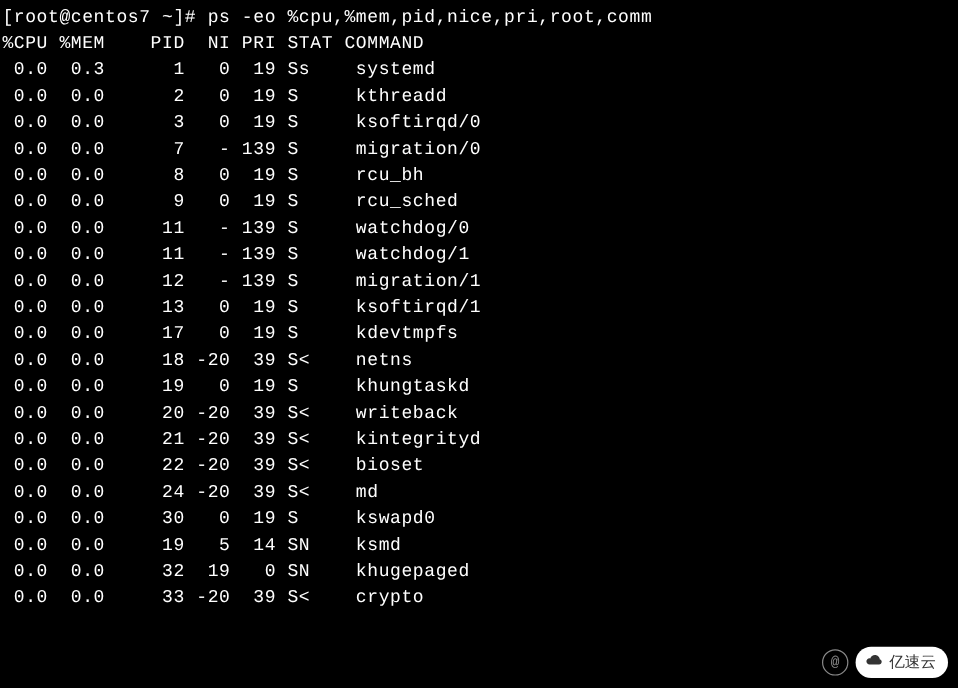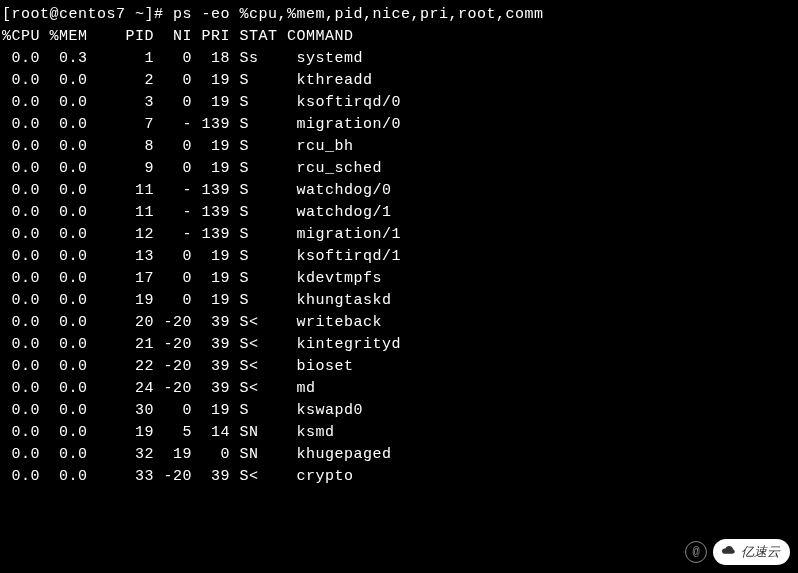--- a/index.html
+++ b/index.html
@@ -54,43 +54,43 @@
       background: #fff;
       color: #333;
       border-radius: 14px;
       padding: 2px 10px 2px 6px;
       display: flex;
       align-items: flex-end;
       gap: 4px;
       font-family: sans-serif;
       font-size: 13px;
       font-weight: 500;
-      font-style: italic;
     }
     .cloud-icon {
       display: inline-block;
     }
   </style>
 </head>
 <body>
 
 <div class="prompt-line">[root@centos7 ~]# ps -eo %cpu,%mem,pid,nice,pri,root,comm</div>
 <div class="header-row" id="header-row">%CPU %MEM    PID  NI PRI STAT COMMAND</div>
 <div id="rows-container">
-    <div class="data-row"> 0.0  0.3      1   0  18 Ss    systemd</div>
+    <div class="data-row"> 0.0  0.3      1   0  19 Ss    systemd</div>
     <div class="data-row"> 0.0  0.0      2   0  19 S     kthreadd</div>
     <div class="data-row"> 0.0  0.0      3   0  19 S     ksoftirqd/0</div>
     <div class="data-row"> 0.0  0.0      7   - 139 S     migration/0</div>
     <div class="data-row"> 0.0  0.0      8   0  19 S     rcu_bh</div>
     <div class="data-row"> 0.0  0.0      9   0  19 S     rcu_sched</div>
     <div class="data-row"> 0.0  0.0     11   - 139 S     watchdog/0</div>
     <div class="data-row"> 0.0  0.0     11   - 139 S     watchdog/1</div>
     <div class="data-row"> 0.0  0.0     12   - 139 S     migration/1</div>
     <div class="data-row"> 0.0  0.0     13   0  19 S     ksoftirqd/1</div>
     <div class="data-row"> 0.0  0.0     17   0  19 S     kdevtmpfs</div>
+    <div class="data-row"> 0.0  0.0     18 -20  39 S&lt;    netns</div>
     <div class="data-row"> 0.0  0.0     19   0  19 S     khungtaskd</div>
     <div class="data-row"> 0.0  0.0     20 -20  39 S&lt;    writeback</div>
     <div class="data-row"> 0.0  0.0     21 -20  39 S&lt;    kintegrityd</div>
     <div class="data-row"> 0.0  0.0     22 -20  39 S&lt;    bioset</div>
     <div class="data-row"> 0.0  0.0     24 -20  39 S&lt;    md</div>
     <div class="data-row"> 0.0  0.0     30   0  19 S     kswapd0</div>
     <div class="data-row"> 0.0  0.0     19   5  14 SN    ksmd</div>
     <div class="data-row"> 0.0  0.0     32  19   0 SN    khugepaged</div>
     <div class="data-row"> 0.0  0.0     33 -20  39 S&lt;    crypto</div>
   </div>

